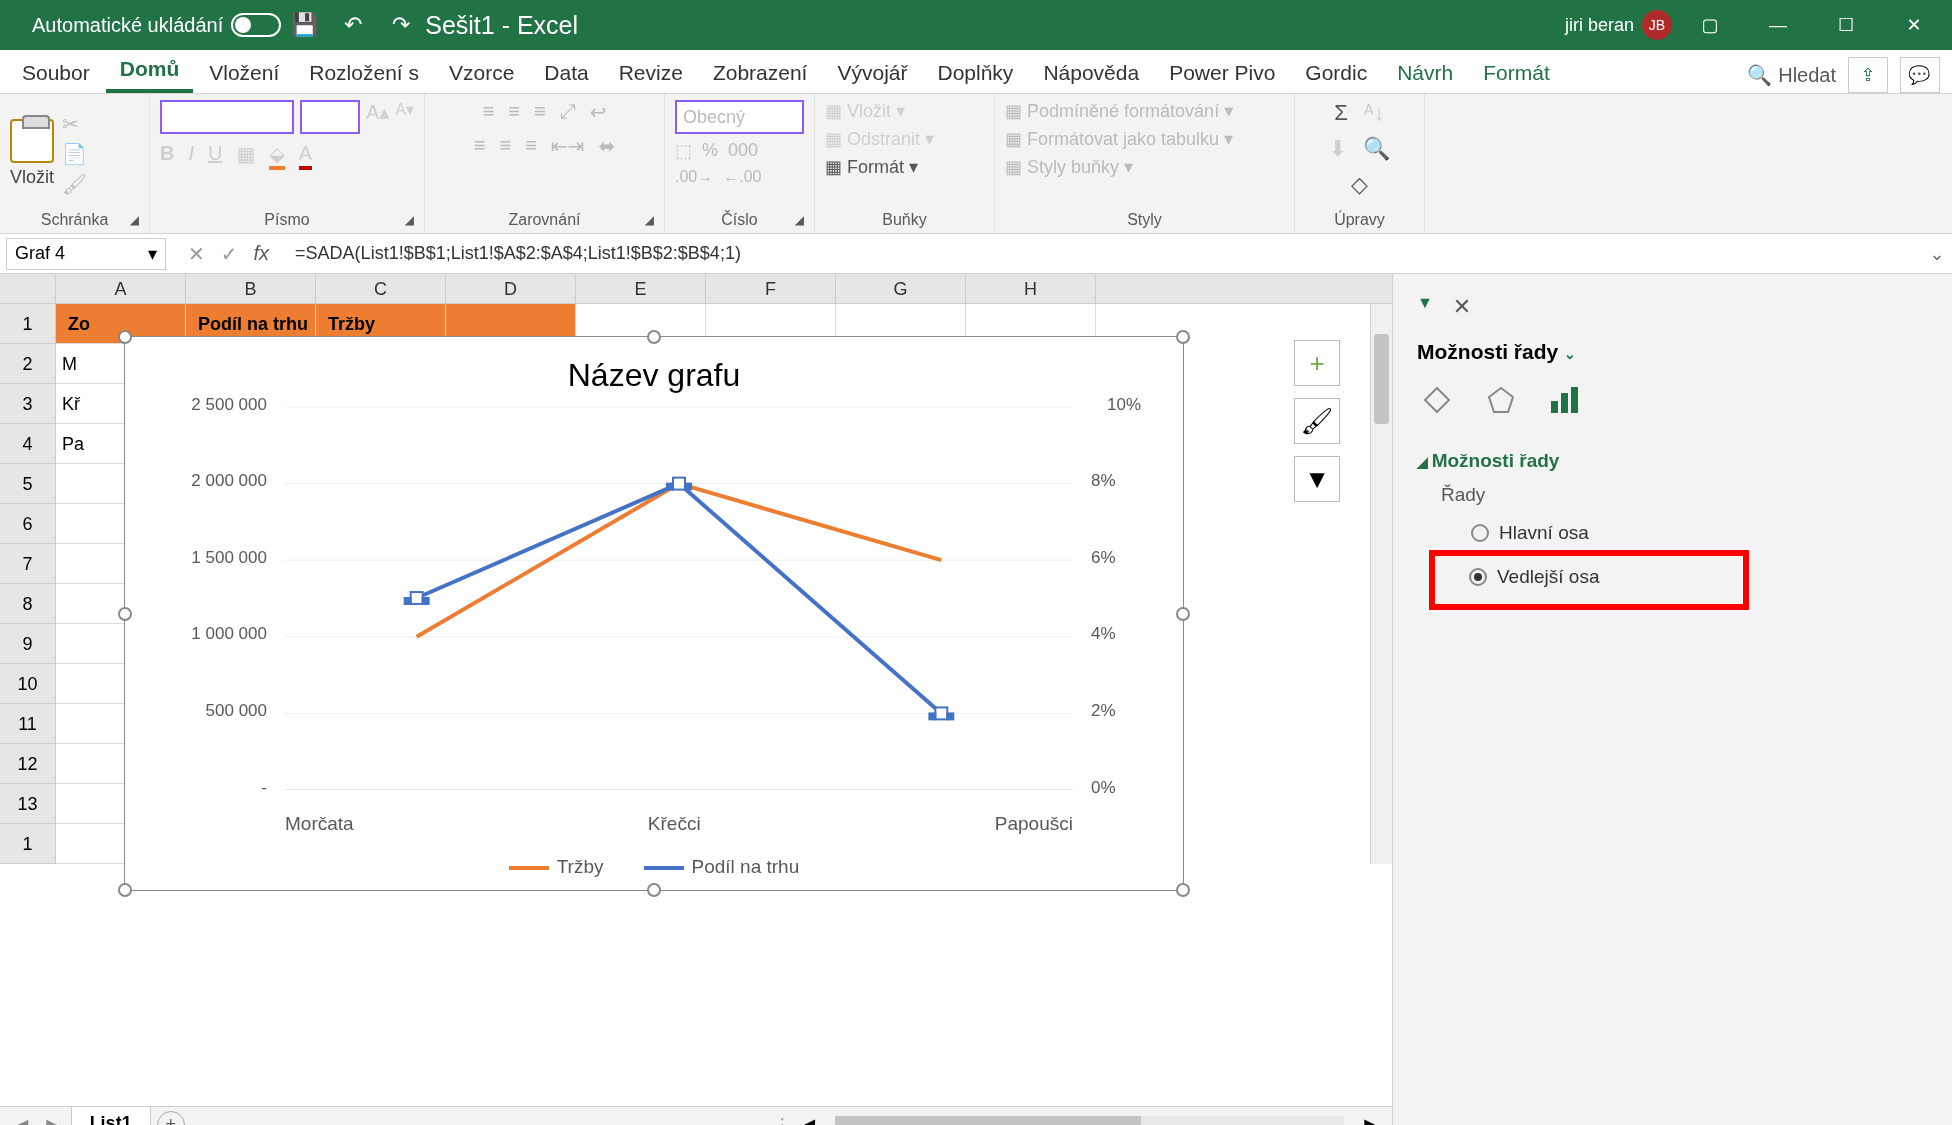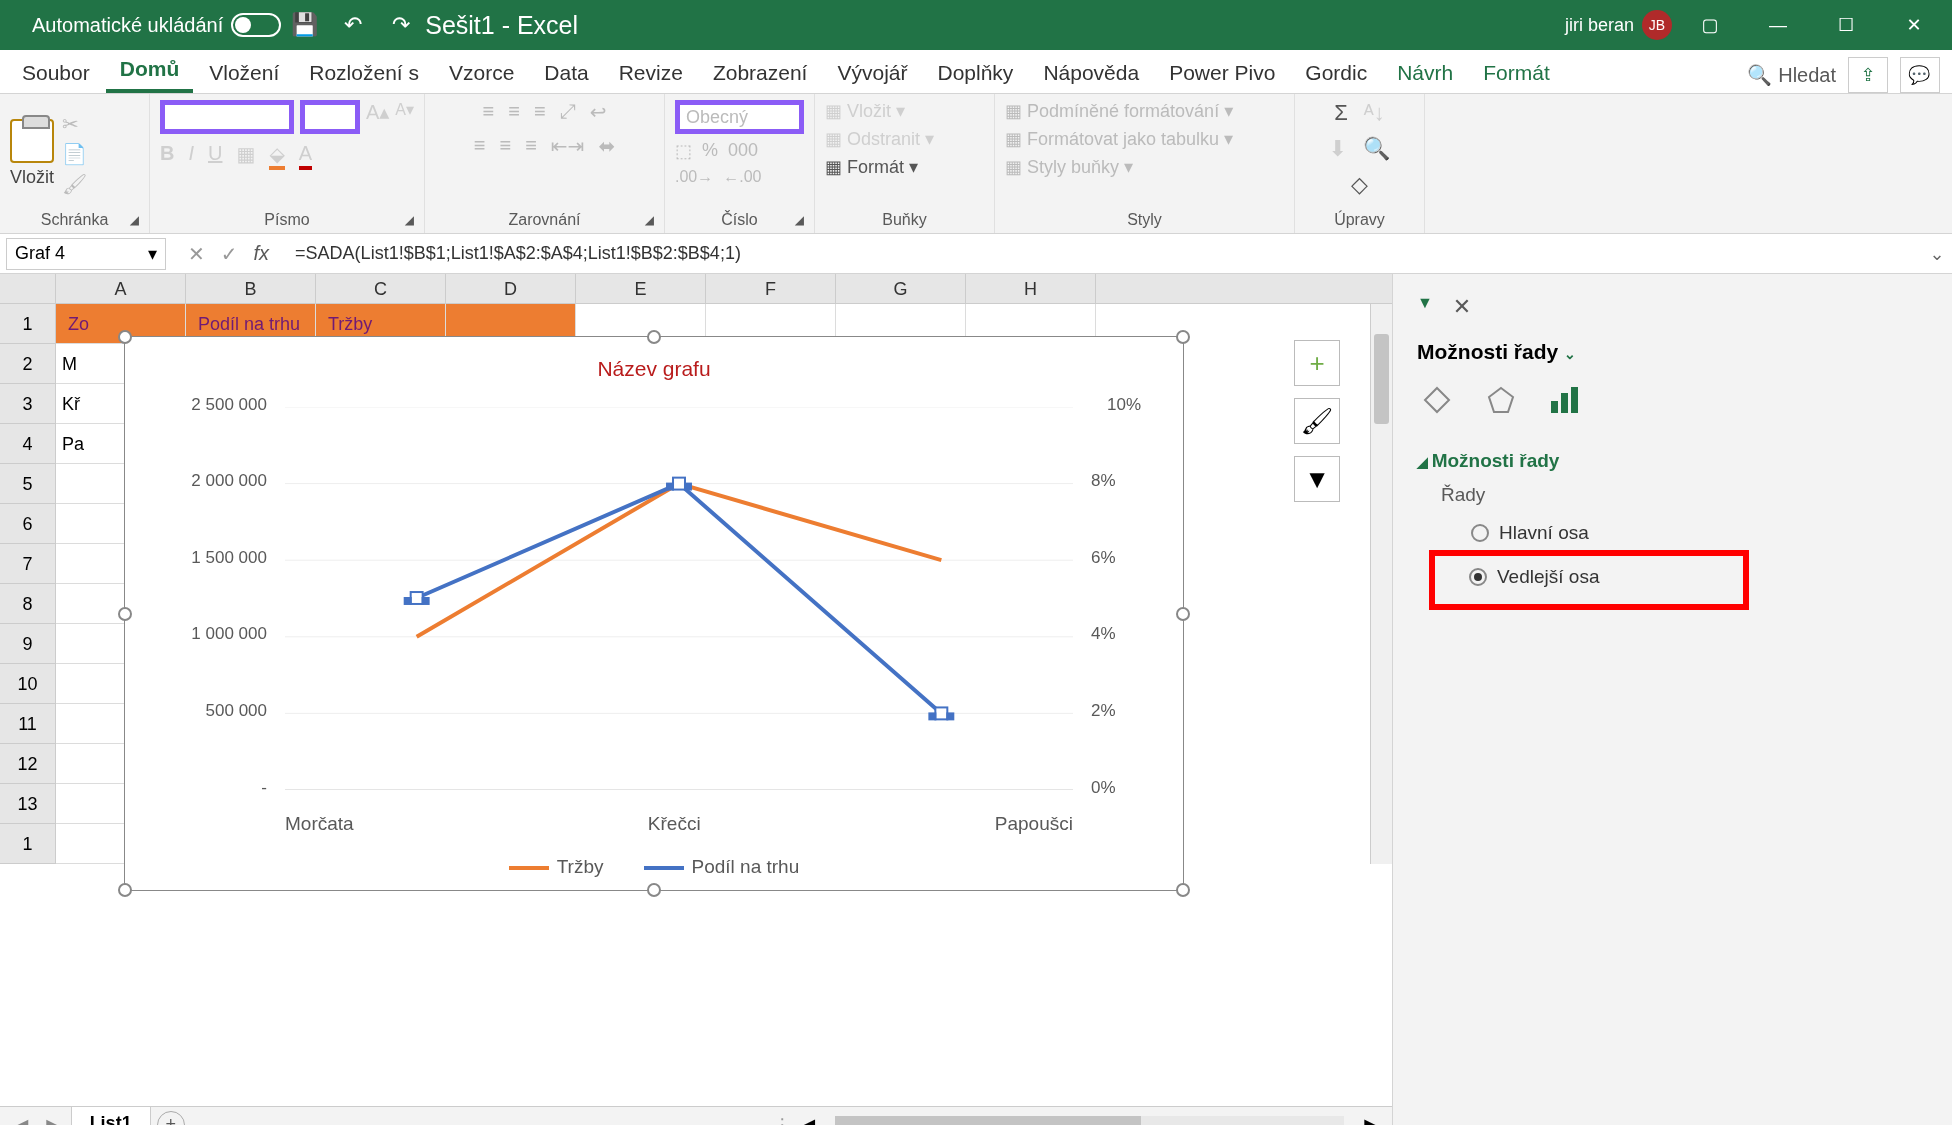--- a/index.html
+++ b/index.html
@@ -25,21 +25,21 @@
 
 .ribbon { height: 140px; border-bottom: 1px solid #d4d4d4; display: flex; background: #f3f3f3; }
 .rib-group { border-right: 1px solid #e0e0e0; padding: 6px 10px 4px; display: flex; flex-direction: column; }
 .rib-body { flex: 1; display: flex; align-items: center; gap: 8px; color: #bbb; }
 .rib-lbl { text-align: center; font-size: 16px; color: #595959; padding-top: 4px; position: relative; }
 .rib-lbl .launcher { position: absolute; right: 0; bottom: 2px; font-size: 12px; }
 .paste-btn { display: flex; flex-direction: column; align-items: center; color: #444; }
 .clip-icon { width: 44px; height: 44px; border: 2px solid #b8860b; border-radius: 4px; background: #fff; position: relative; margin-bottom: 4px;}
 .clip-icon::before { content:''; position:absolute; top:-6px; left:10px; width:24px; height:10px; border:2px solid #888; border-radius:4px 4px 0 0; background:#ddd;}
 .disabled { color: #cfcfcf !important; }
-.font-box { border: 5px solid #8b5cf6; height: 34px; display: flex; align-items: center; padding: 0 6px; background: #fff; }
+.font-box { border: 2px solid #8b5cf6; height: 34px; display: flex; align-items: center; padding: 0 6px; background: #fff; }
 
 .formula-row { height: 40px; border-bottom: 1px solid #d4d4d4; display: flex; align-items: center; background: #fff; }
 .namebox { width: 160px; border: 1px solid #ccc; height: 32px; margin: 0 6px; padding: 0 8px; display: flex; align-items: center; justify-content: space-between; font-size: 18px; }
 .fx-icons { display: flex; gap: 16px; padding: 0 16px; color: #999; font-size: 20px; }
 .fx-it { font-style: italic; color: #595959; }
 .fbar { flex: 1; padding: 0 10px; font-size: 18px; color: #333; }
 .fdd { width: 30px; text-align: center; color: #666; }
 
 .workspace { display: flex; height: 868px; }
 .sheet-area { flex: 1; display: flex; flex-direction: column; position: relative; }
@@ -47,27 +47,27 @@
 .col-headers { display: flex; height: 30px; background: #e6e6e6; border-bottom: 1px solid #ccc; }
 .corner { width: 56px; border-right: 1px solid #ccc; background: #e6e6e6; }
 .colh { width: 130px; border-right: 1px solid #ccc; text-align: center; line-height: 30px; color: #333; background: #e6e6e6;}
 .rows-area { display: flex; }
 .row-headers { width: 56px; }
 .rowh { height: 40px; border-bottom: 1px solid #ccc; border-right: 1px solid #ccc; text-align: center; line-height: 40px; background: #e6e6e6; }
 .cells { position: relative; flex: 1; }
 .cellgrid { position: absolute; inset: 0; }
 .crow { display: flex; height: 40px; }
 .cell { width: 130px; height: 40px; border-right: 1px solid #dcdcdc; border-bottom: 1px solid #dcdcdc; padding: 0 6px; line-height: 40px; overflow: hidden; }
-.hdr-orange { background: #ed7d31; color: #701a75; font-weight: 400; padding-left: 12px; }
+.hdr-orange { background: #ed7d31; color: #000000; font-weight: 700; padding-left: 12px; }
 .vsb { width: 22px; background: #f0f0f0; border-left: 1px solid #ccc; position: relative;}
 .vsb-thumb { position: absolute; top: 30px; left: 3px; right: 3px; height: 90px; background: #c4c4c4; border-radius: 3px;}
 
 .chart-box { position: absolute; left: 68px; top: 32px; width: 1060px; height: 555px; background: #fff; border: 1px solid #888; }
 .chart-handle { width: 14px; height: 14px; border: 2px solid #888; border-radius: 50%; background: #fff; position: absolute; }
-.chart-title { text-align: center; font-size: 21px; color: #b91c1c; margin-top: 20px; }
+.chart-title { text-align: center; font-size: 32px; color: #000000; margin-top: 20px; }
 .chart-plot { position: absolute; left: 40px; top: 70px; right: 40px; bottom: 100px; }
 .y-left { position: absolute; left: 0; top: 0; bottom: 0; width: 110px; }
 .y-right { position: absolute; right: 0; top: 0; bottom: 0; width: 60px; }
 .ytick { position: absolute; font-size: 17px; color: #595959; }
 .plot-area { position: absolute; left: 120px; right: 70px; top: 0; bottom: 0; }
 .xlabels { position: absolute; left: 160px; right: 110px; bottom: 55px; display: flex; justify-content: space-between; font-size: 19px; color: #595959;}
 .legend { position: absolute; bottom: 12px; left: 0; right: 0; display: flex; justify-content: center; gap: 40px; font-size: 19px; color: #595959;}
 .lswatch { display: inline-block; width: 40px; height: 4px; vertical-align: middle; margin-right: 8px;}
 
 .float-btns { position: absolute; right: 30px; top: 36px; display: flex; flex-direction: column; gap: 12px; }

